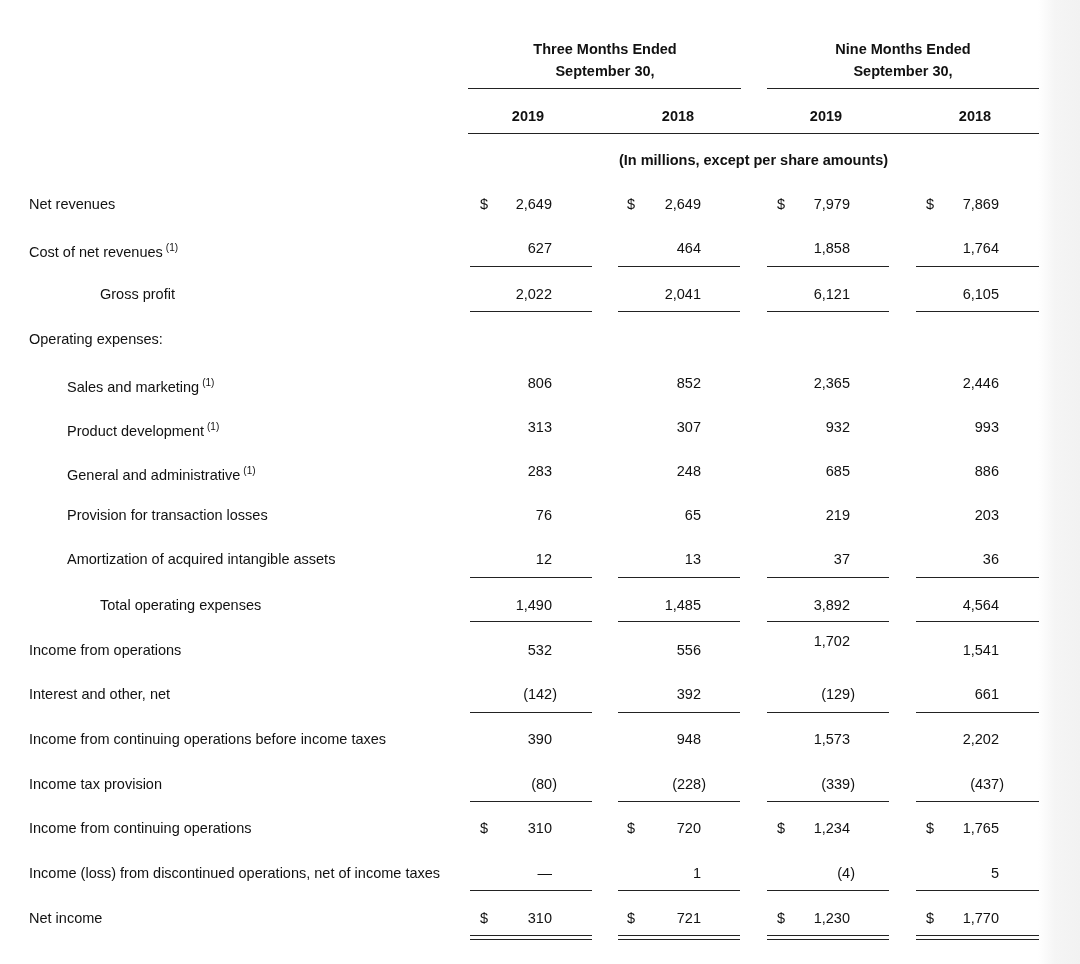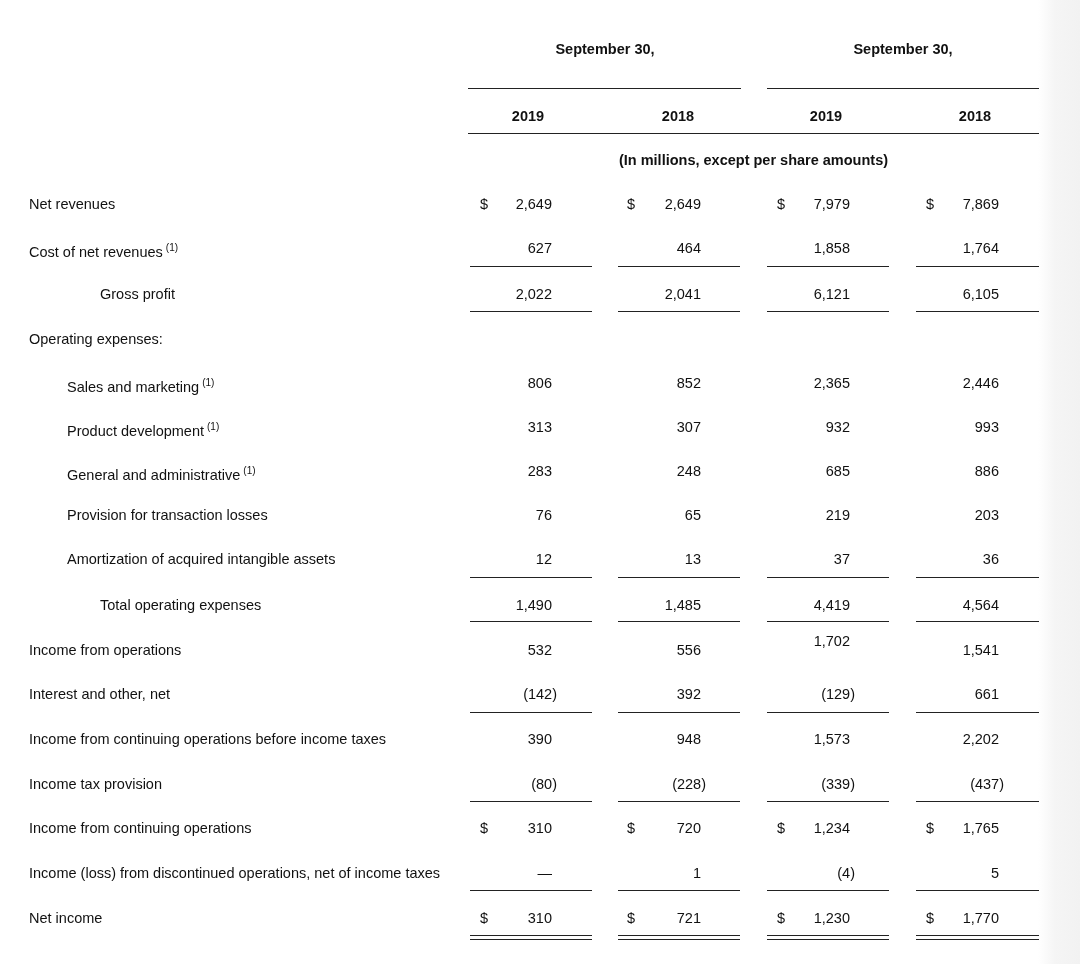--- a/index.html
+++ b/index.html
@@ -22,23 +22,25 @@
   .cell { position: absolute; white-space: nowrap; line-height: 18px; }
   .dollar { position: absolute; line-height: 18px; }
 </style>
 </head>
 <body>
 
 <div class="edge"></div>
 
 <div>
   <div class="hdr" style="left:470px; width:270px; top:38px;">
+    <div>Three Months Ended</div>
     <div>September 30,</div>
   </div>
   <div class="hdr" style="left:767px; width:272px; top:38px;">
+    <div>Nine Months Ended</div>
     <div>September 30,</div>
   </div>
   <div class="rule" style="left:468px; width:273px; top:88px;"></div>
   <div class="rule" style="left:767px; width:272px; top:88px;"></div>
 
   <div class="hdr" style="left:498px; width:60px; top:105px;">2019</div>
   <div class="hdr" style="left:648px; width:60px; top:105px;">2018</div>
   <div class="hdr" style="left:796px; width:60px; top:105px;">2019</div>
   <div class="hdr" style="left:945px; width:60px; top:105px;">2018</div>
   <div class="rule" style="left:468px; width:571px; top:133px;"></div>
@@ -123,21 +125,21 @@
       <div class="cell" style="right: 81px; top: 550px;">36</div>
       <div class="rule" style="left: 470px; width: 122px; top: 577px;"></div>
       <div class="rule" style="left: 618px; width: 122px; top: 577px;"></div>
       <div class="rule" style="left: 767px; width: 122px; top: 577px;"></div>
       <div class="rule" style="left: 916px; width: 123px; top: 577px;"></div>
     </div>
     <div>
       <div class="label" style="left: 100px; top: 596px;"><span>Total operating expenses</span></div>
       <div class="cell" style="right: 528px; top: 596px;">1,490</div>
       <div class="cell" style="right: 379px; top: 596px;">1,485</div>
-      <div class="cell" style="right: 230px; top: 596px;">4,419</div>
+      <div class="cell" style="right: 230px; top: 596px;">3,892</div>
       <div class="cell" style="right: 81px; top: 596px;">4,564</div>
       <div class="rule" style="left: 470px; width: 122px; top: 621px;"></div>
       <div class="rule" style="left: 618px; width: 122px; top: 621px;"></div>
       <div class="rule" style="left: 767px; width: 122px; top: 621px;"></div>
       <div class="rule" style="left: 916px; width: 123px; top: 621px;"></div>
     </div>
     <div>
       <div class="label" style="left: 29px; top: 641px;"><span>Income from operations</span></div>
       <div class="cell" style="right: 528px; top: 641px;">532</div>
       <div class="cell" style="right: 379px; top: 641px;">556</div>

